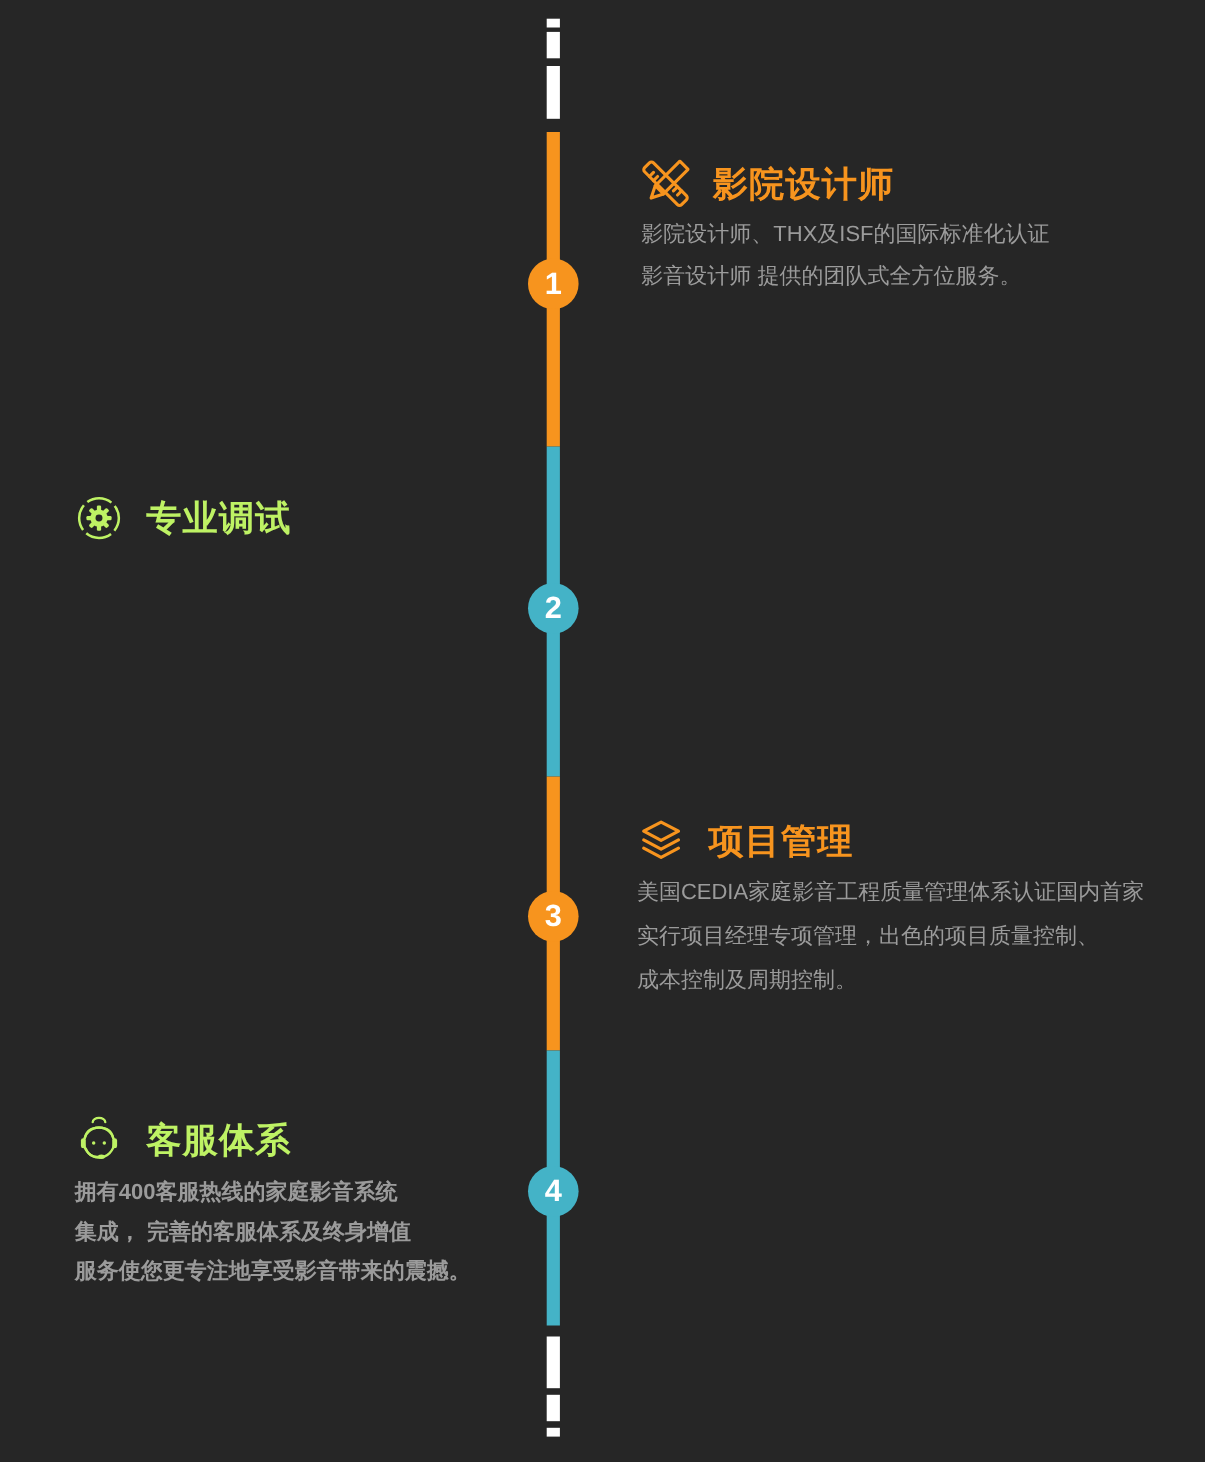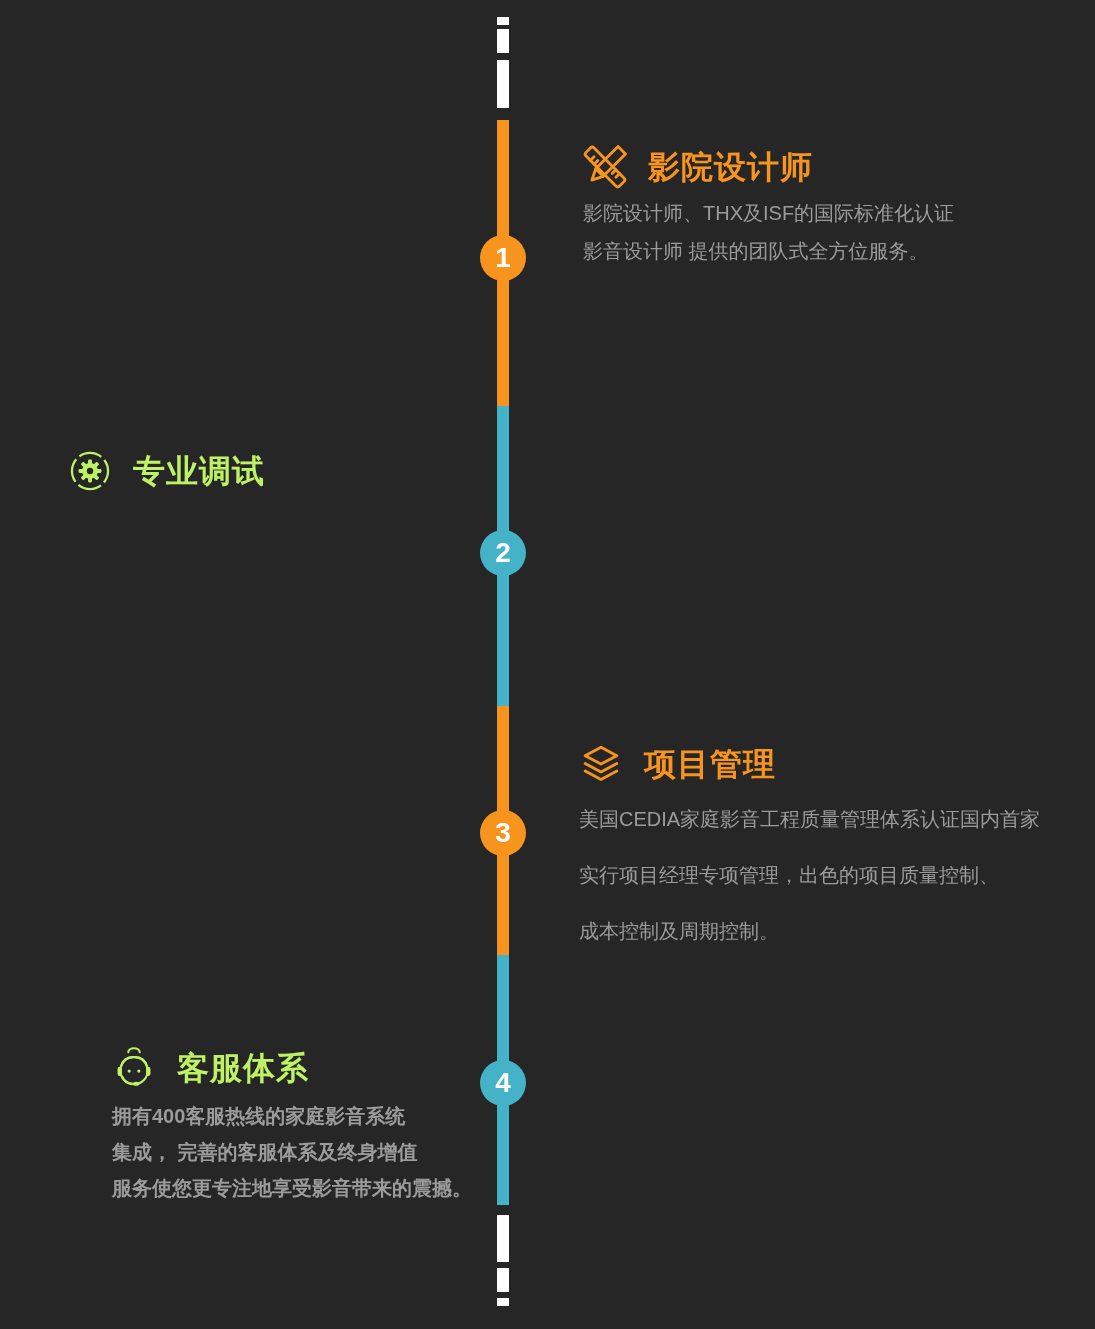--- a/index.html
+++ b/index.html
@@ -32,21 +32,21 @@
   .c-orange { color:#F7941E; }
   .c-teal   { color:#bef264; }
   .body {
     margin:0; color:#9B9B9B; font-size:20px;
     white-space:pre-line;
   }
   .sec-1 .body { line-height:38px; }
   .sec-1 .p1 { margin-top:10px; }
   .sec-1 .p2 { margin-top:5px; }
   .sec-2 .body { line-height:41px; margin-top:2px; }
-  .sec-3 .body { line-height:56px; margin-top:5px; }
+  .sec-3 .body { line-height:40px; margin-top:5px; }
   .sec-4 .body { line-height:36px; margin-top:8px;font-weight:bold; }
 </style>
 </head>
 <body>
 
 <div class="canvas">
 
   <div class="tl seg-white" style="top:17px;height:8px;"></div>
   <div class="tl seg-white" style="top:29px;height:24px;"></div>
   <div class="tl seg-white" style="top:60px;height:48px;"></div>
@@ -128,21 +128,21 @@
           <path d="M7 33 L25 42.5 L43 33"></path>
         </svg>
       </span>
       <h2 class="title c-orange">项目管理</h2>
     </div>
     <p class="body">美国CEDIA家庭影音工程质量管理体系认证国内首家
 实行项目经理专项管理，出色的项目质量控制、
 成本控制及周期控制。</p>
   </section>
 
-  <section class="sec sec-4" style="left:68px;top:1046px;width:430px;margin-left:44px;">
+  <section class="sec sec-4" style="left:68px;top:1014px;width:430px;">
     <div class="sec-head">
       <span class="icon c-teal">
         <svg viewBox="0 0 50 50">
           <g fill="none" stroke="currentColor" stroke-width="2.4" stroke-linecap="round">
             <circle cx="25" cy="28" r="15.5"></circle>
             <path d="M18.5 7 a6.5 4.5 0 0 1 13 0"></path>
             <path d="M10.5 23 C12 15.5 17 12.7 25 12.7 C33 12.7 38 15.5 39.5 23"></path>
             <path d="M11.5 34.5 C13.5 40 18.5 42.8 24 43"></path>
           </g>
           <g fill="currentColor">

